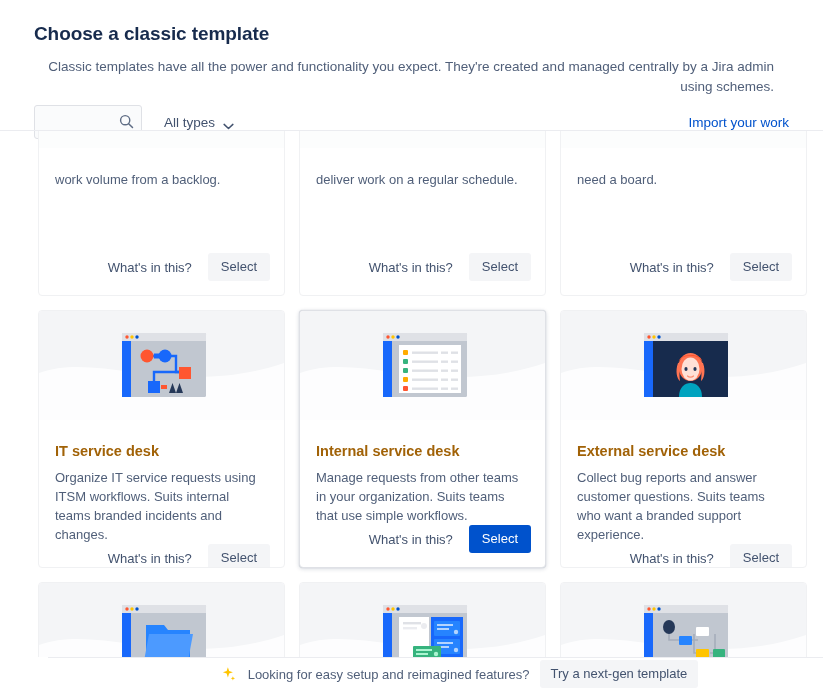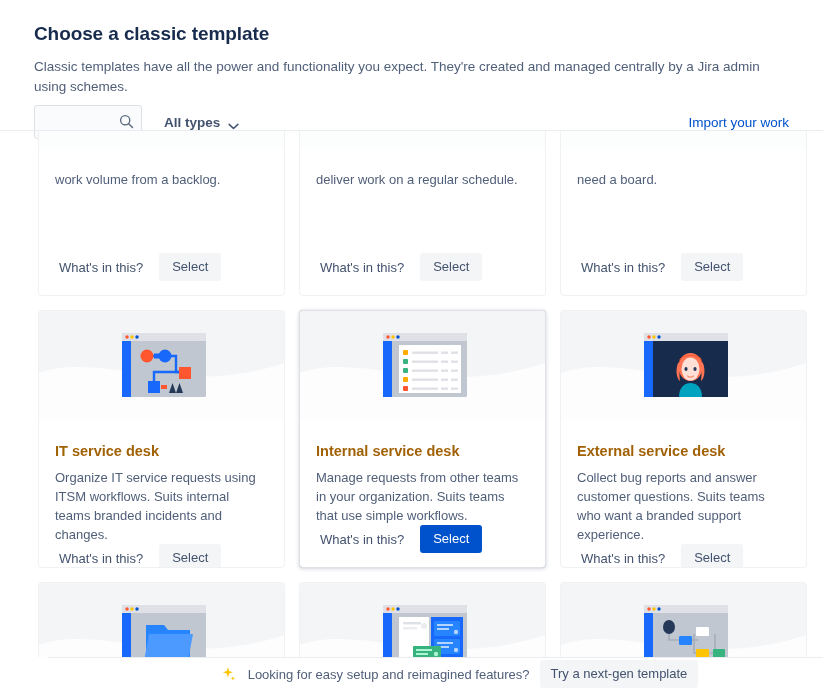--- a/index.html
+++ b/index.html
@@ -14,21 +14,21 @@
   .page { position: relative; width: 823px; height: 690px; background:#fff; }
 
   
   .header { padding: 23px 34px 0 34px; }
   .page-title {
     font-size: 19px; font-weight: bold; letter-spacing: -0.1px;
     color: #172B4D; margin: 0 0 12px 0; line-height: 22px;
   }
   .page-desc {
     font-size: 13.5px; color: #505F79; line-height: 20px;
-    margin: 0; max-width: 740px;
+    margin: 0; max-width: 740px; text-align: right;
   }
 
   
   .filterbar {
     display: flex; align-items: center;
     padding: 4px 34px 0 34px;
     position: relative;
     height: 46px;
   }
   .search-wrap {
@@ -45,21 +45,21 @@
     padding: 0 28px 0 8px;
     font-family: "Liberation Sans", sans-serif;
     outline: none;
   }
   .search-icon {
     position: absolute; right: 8px; top: 9px;
     width: 15px; height: 15px; pointer-events: none;
   }
   .type-select {
     display: flex; align-items: flex-end; gap: 8px;
-    margin-left: 22px; cursor: pointer; font-weight: bold;
+    margin-left: 22px; cursor: pointer;
   }
   .type-select-label { font-size: 13.5px; color: #42526E; }
   .chevron { width: 11px; height: 7px; }
   .import-link {
     margin-left: auto;
     font-size: 13.5px; color: #0052CC;
     text-decoration: none; cursor: pointer;
   }
 
   
@@ -107,21 +107,21 @@
   .illo-svg { position: relative; z-index: 2; }
   .card-body { padding: 14px 16px 0 16px; flex: 1 1 auto; }
   .card-title {
     font-size: 14.5px; font-weight: bold; color: #a16207;
     margin: 8px 0 8px 0; line-height: 18px;
   }
   .card-desc {
     font-size: 13px; color: #505F79; line-height: 19px; margin: 0;
   }
   .card-actions {
-    display: flex; align-items: center; justify-content: flex-start;
+    display: flex; align-items: center; justify-content: flex-end;
     gap: 10px; padding: 0 14px 14px 14px;
   }
   .whats-link {
     font-size: 13px; color: #42526E; cursor: pointer; text-decoration: none;
     padding: 4px 6px;
   }
   .select-btn {
     font-family: "Liberation Sans", sans-serif;
     font-size: 13px; color: #42526E;
     background: #F4F5F7; border: none; border-radius: 3px;

